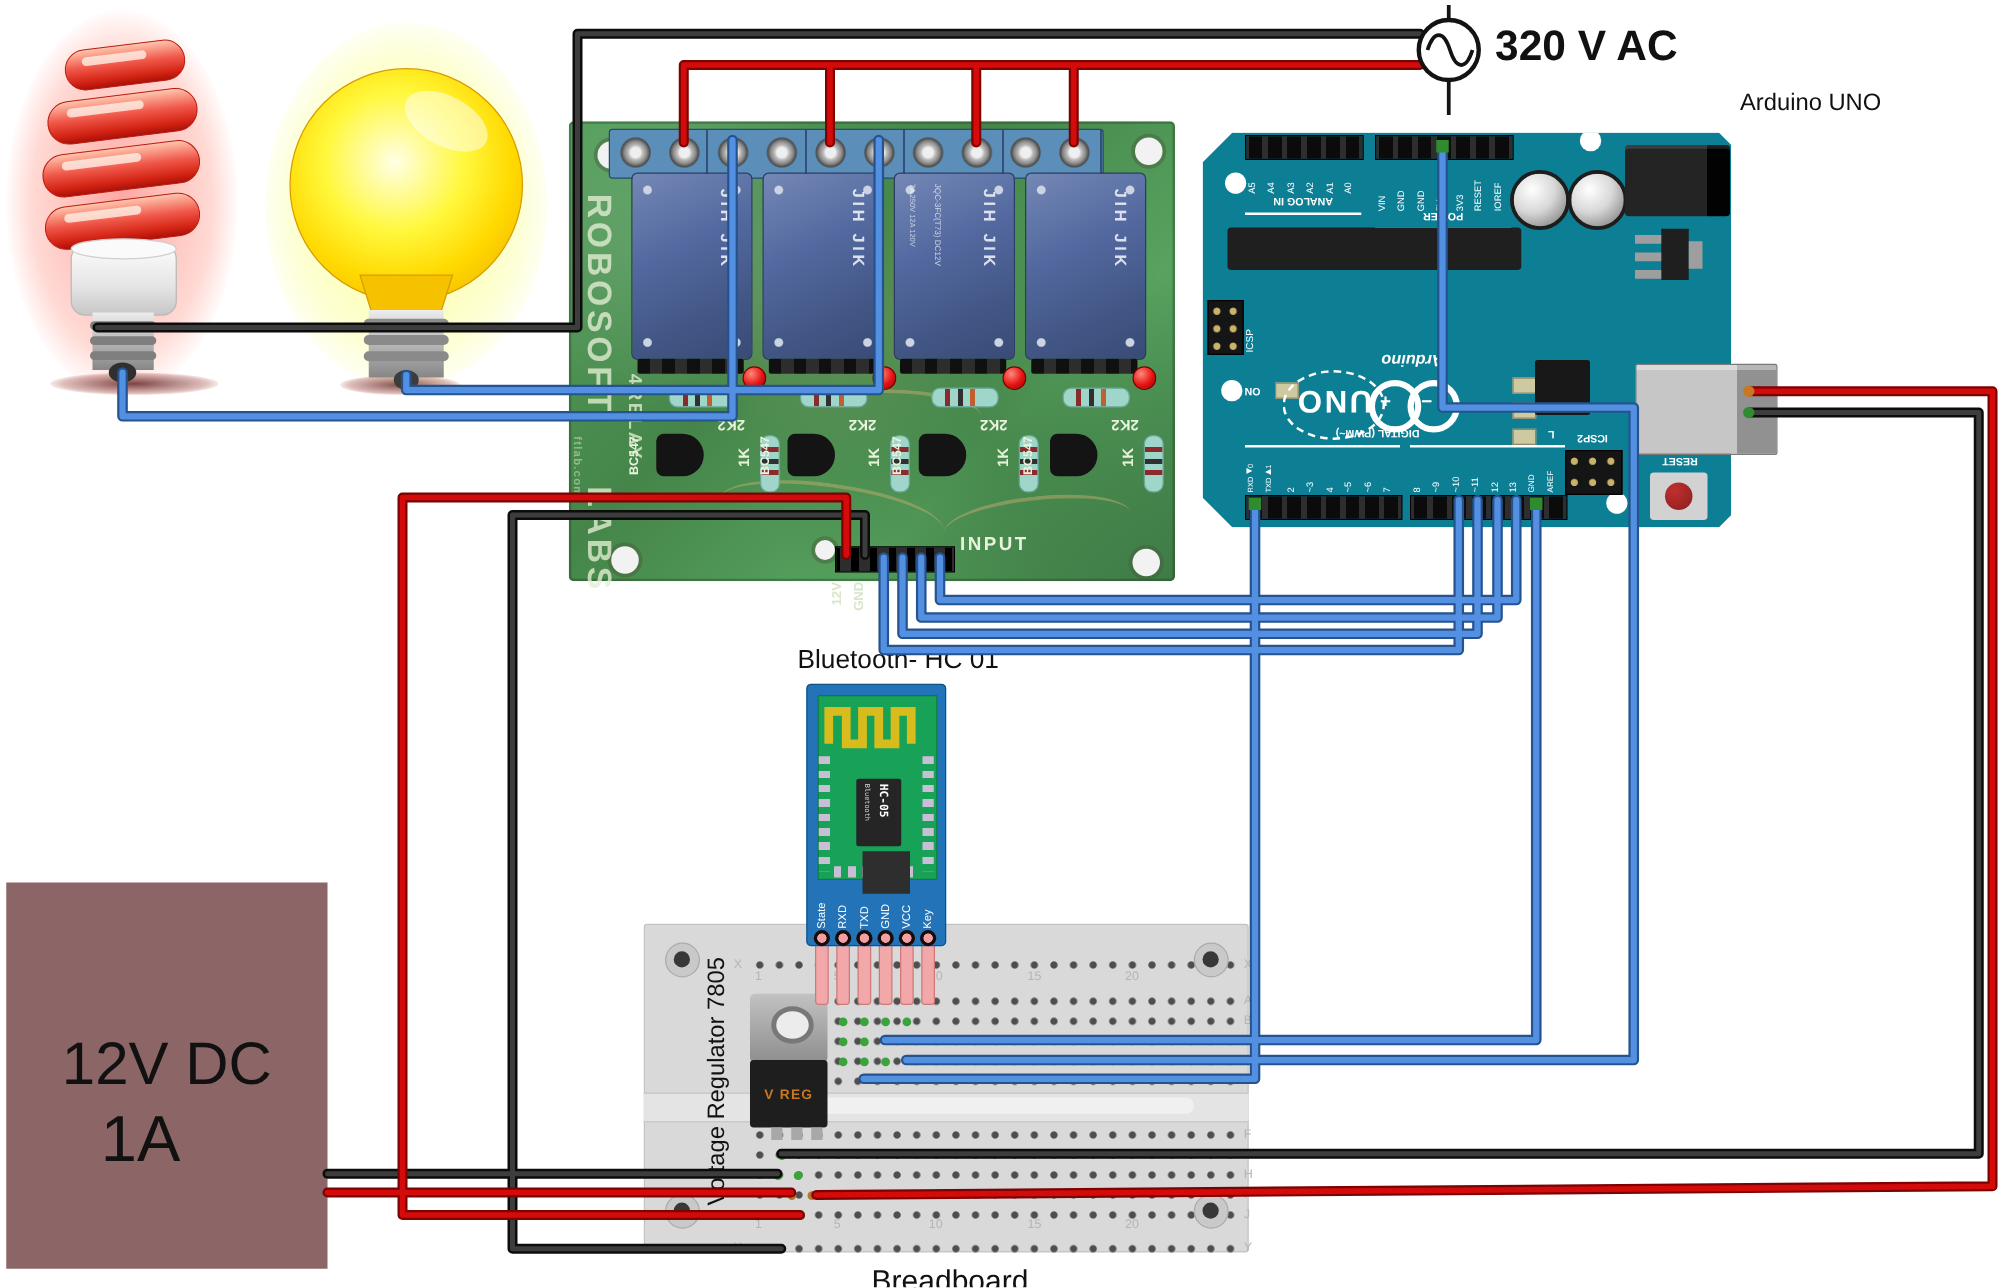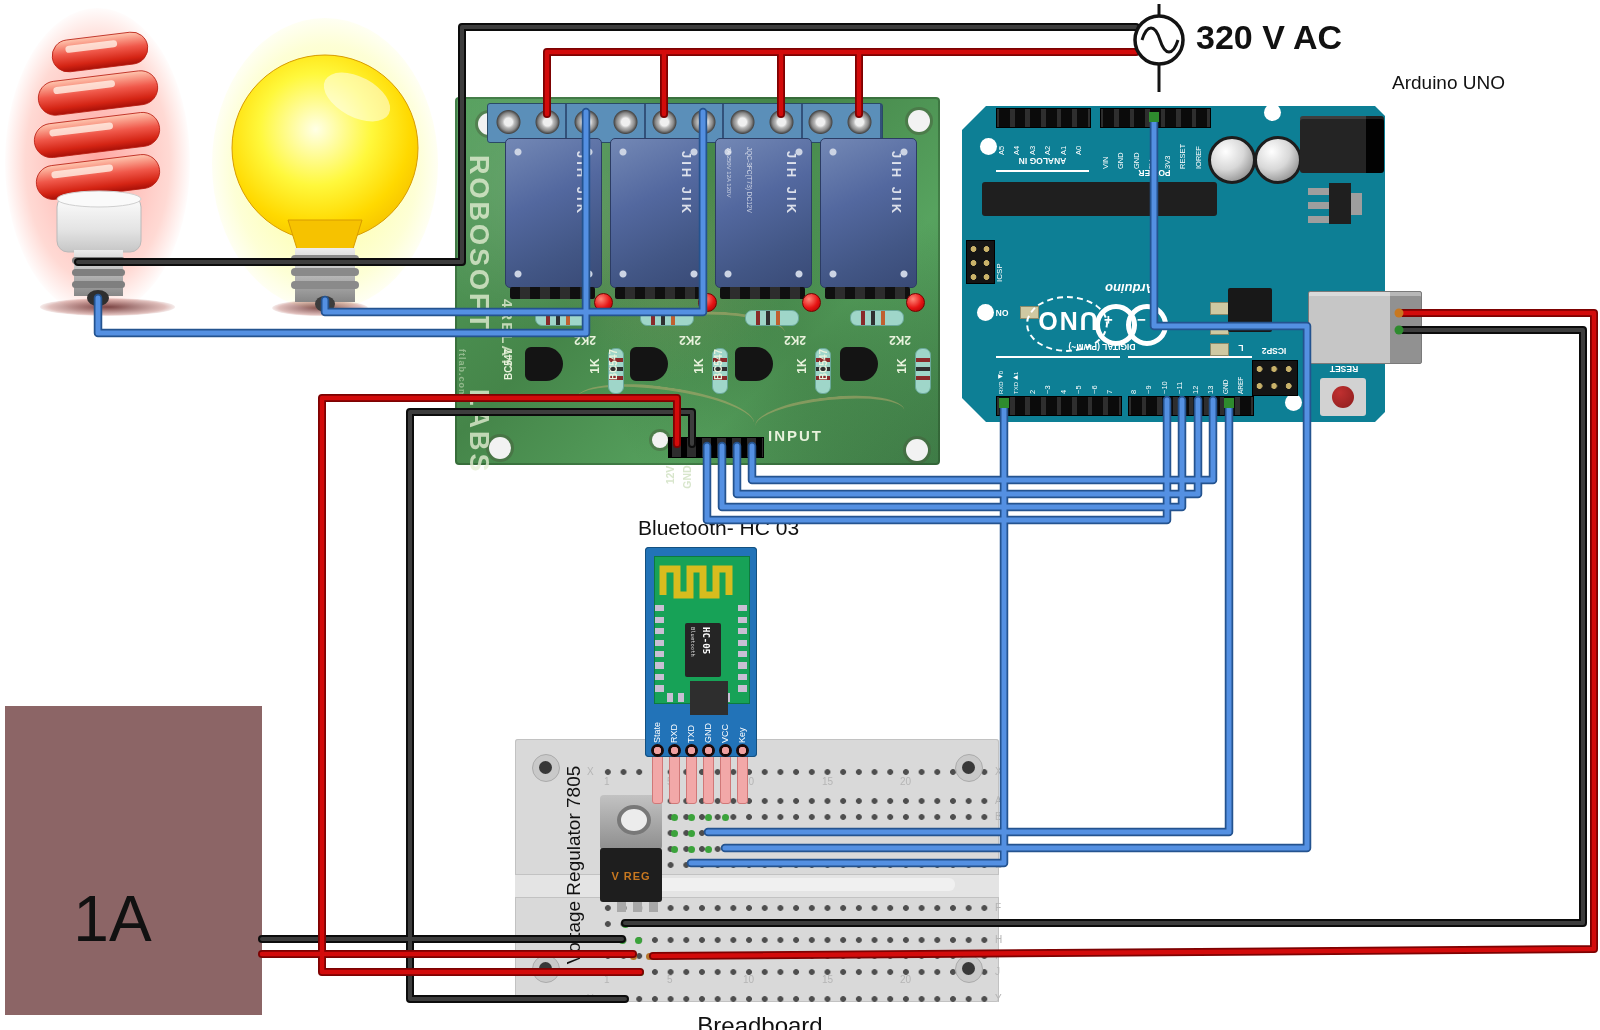--- a/index.html
+++ b/index.html
@@ -132,21 +132,22 @@
     <ellipse cx="357" cy="97" rx="36" ry="20" fill="#ffffff" opacity=".5" transform="rotate(28 357 97)"></ellipse>
     <polygon points="288,220 362,220 352,252 298,252" fill="#f6c200" stroke="#d89c00"></polygon>
     <rect x="295" y="248" width="60" height="54" fill="url(#screwG)"></rect>
     <rect x="291" y="255" width="68" height="8" rx="4" fill="#8a8a8a"></rect>
     <rect x="291" y="268" width="68" height="8" rx="4" fill="#8a8a8a"></rect>
     <rect x="291" y="281" width="68" height="8" rx="4" fill="#8a8a8a"></rect>
     <ellipse cx="325" cy="304" rx="10" ry="8" fill="#3c3c3c"></ellipse>
   </svg>
 
   <div class="abs" id="psu">
-    <div class="abs" style="left:0;top:176px;width:215px;font-size:64px;">1A</div>
+    <div class="abs" style="left:0;top:118px;width:257px;font-size:48px;">12V DC</div>
+    <div class="abs" style="left:0;top:176px;width:215px;font-size:52px;">1A</div>
   </div>
 
   <div class="abs" id="relayboard">
     <div class="pcbhole" style="left:23px;top:16px;"></div>
     <div class="pcbhole" style="left:453px;top:13px;"></div>
     <div class="pcbhole" style="left:34px;top:340px;"></div>
     <div class="pcbhole" style="left:451px;top:342px;"></div>
     <div class="pcbhole" style="left:197px;top:335px;width:16px;height:16px;"></div>
     <div class="trace" style="left:120px;top:290px;width:180px;height:46px;transform:rotate(8deg);"></div>
     <div class="trace" style="left:300px;top:300px;width:150px;height:40px;transform:rotate(-6deg);"></div>
@@ -407,21 +408,21 @@
     <div class="hcpin" style="left:6px;"></div>
     <div class="hcpin" style="left:23px;"></div>
     <div class="hcpin" style="left:40px;"></div>
     <div class="hcpin" style="left:57px;"></div>
     <div class="hcpin" style="left:74px;"></div>
     <div class="hcpin" style="left:91px;"></div>
   </div>
 
   <div class="abs biglabel" style="left:1196px;top:18px;font-size:34px;font-weight:bold;">320 V AC</div>
   <div class="abs biglabel" style="left:1392px;top:72px;font-size:19px;">Arduino UNO</div>
-  <div class="abs biglabel" style="left:638px;top:516px;font-size:21px;">Bluetooth- HC 03</div>
+  <div class="abs biglabel" style="left:638px;top:516px;font-size:21px;">Bluetooth- HC 01</div>
   <div class="abs biglabel" style="left:470px;top:853px;width:210px;height:24px;text-align:center;font-size:19px;transform:rotate(-90deg);">Voltage Regulator 7805</div>
   <div class="abs biglabel" style="left:660px;top:1012px;width:200px;text-align:center;font-size:24px;">Breadboard</div>
 
   <svg class="abs" style="left:0;top:0;pointer-events:none;" width="1600" height="1030" viewBox="0 0 1600 1030">
     <g fill="none" stroke-linejoin="round" stroke-linecap="round">
 
       <g stroke="#0c0c0c" stroke-width="8">
         <path d="M78 262 L462 262 L462 27 L1136 27"></path>
         <path d="M1400 330 L1583 330 L1583 923 L625 923"></path>
         <path d="M262 939 L622 939"></path>

